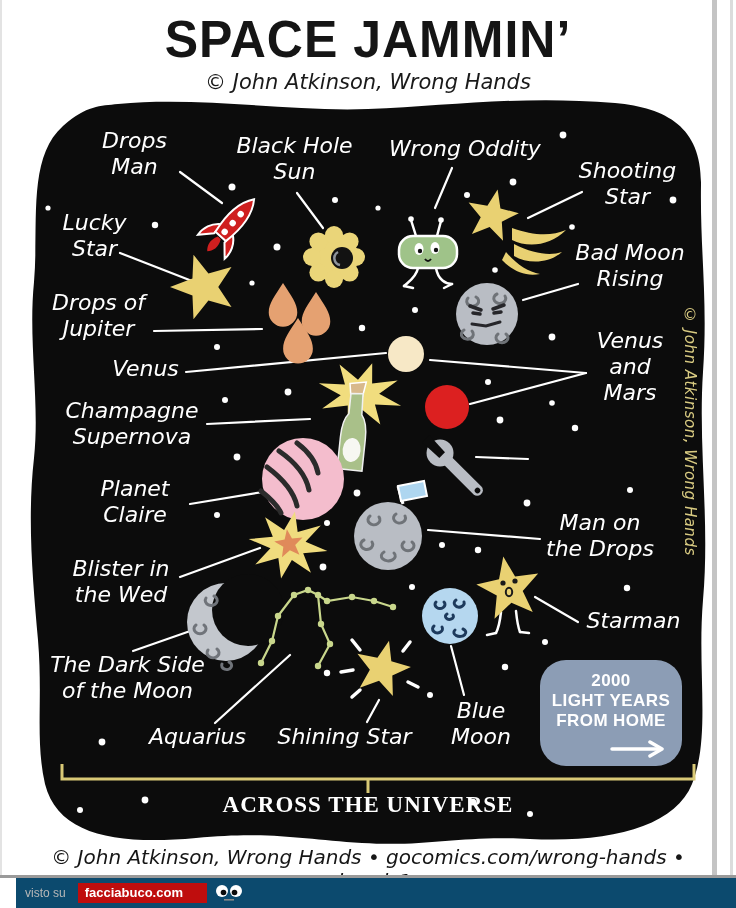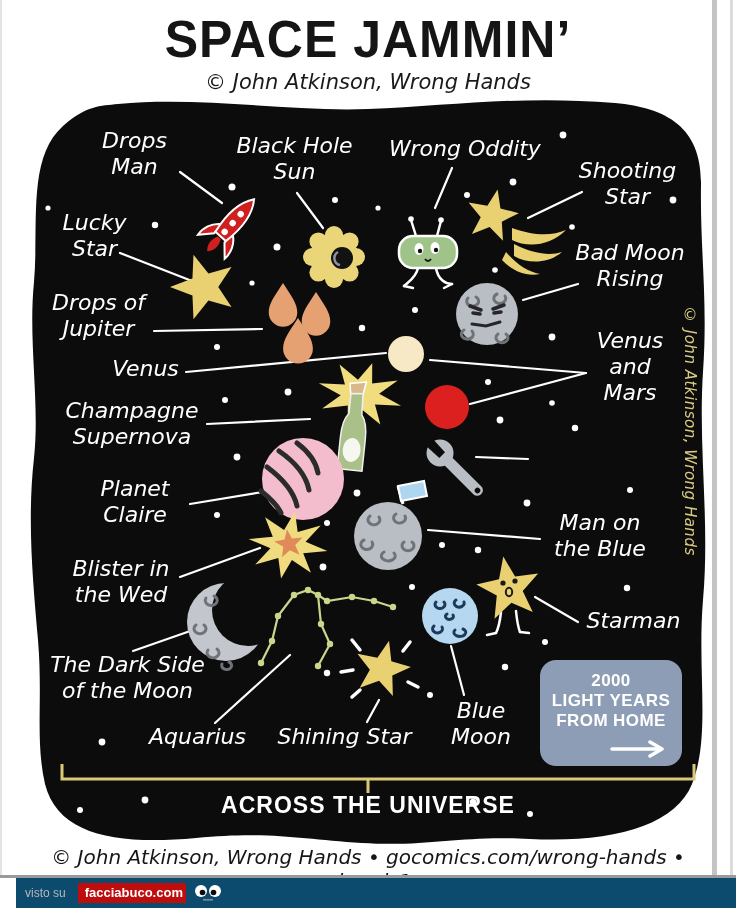--- a/index.html
+++ b/index.html
@@ -19,36 +19,36 @@
   svg.scene{position:absolute;left:0;top:0;}
 
   .lbl{position:absolute;color:#ffffff;font-family:"DejaVu Sans",sans-serif;
        font-style:italic;font-size:22px;line-height:1.18;text-align:center;
        white-space:pre-line;}
   .side-credit{position:absolute;left:681px;top:306px;height:300px;
        writing-mode:vertical-rl;font-family:"DejaVu Sans",sans-serif;font-style:italic;
        font-size:15px;color:#d9cb82;letter-spacing:0.5px;}
 
   .badge{position:absolute;left:540px;top:660px;width:142px;height:106px;
-         background:#8c9db5;border-radius:16px;color:#ffffff;text-align:center;
+         background:#8c9db5;border-radius:26px;color:#ffffff;text-align:center;
          box-sizing:border-box;padding-top:11px;}
   .badge-text{font-weight:700;font-size:17px;line-height:1.18;letter-spacing:0.4px;
               white-space:pre-line;}
   .badge-arrow{position:absolute;right:14px;bottom:8px;}
 
   .across{position:absolute;left:0;top:792px;width:736px;text-align:center;
-          font-weight:700;font-size:23px;letter-spacing:1px;color:#ffffff;}
+          font-weight:700;font-size:23px;letter-spacing:1px;color:#ffffff;font-family:Liberation Serif, serif;}
   .footer{position:absolute;left:0;top:845px;width:736px;text-align:center;
           font-family:"DejaVu Sans",sans-serif;font-style:italic;font-size:20px;color:#161616;}
 
   .bottom-bar{position:absolute;left:0;top:878px;width:736px;height:30px;background:#0c4a6e;
               display:flex;align-items:center;margin-left:16px;}
   .wm-prefix{color:#b8b8b8;font-size:12px;margin-left:9px;}
   .wm-site{margin-left:12px;background:#bf0d0d;color:#ffffff;font-weight:700;font-size:13px;
-           padding:2px 3px 3px 7px;}
+           padding:2px 24px 3px 7px;}
   .wm-logo{margin-left:7px;display:inline-block;}
 </style>
 </head>
 <body>
 
 <div class="page">
 
   <div class="title">SPACE JAMMIN’</div>
   <div class="byline">© John Atkinson, Wrong Hands</div>
 
@@ -345,21 +345,21 @@
 Jupiter</div>
   <div class="lbl" style="left:103px;top:356px;width:85px">Venus</div>
   <div class="lbl" style="left:585px;top:328px;width:90px">Venus
 and
 Mars</div>
   <div class="lbl" style="left:48px;top:398px;width:168px">Champagne
 Supernova</div>
   <div class="lbl" style="left:80px;top:476px;width:110px">Planet
 Claire</div>
   <div class="lbl" style="left:540px;top:510px;width:120px">Man on
-the Blue</div>
+the Drops</div>
   <div class="lbl" style="left:56px;top:556px;width:130px">Blister in
 the Wed</div>
   <div class="lbl" style="left:576px;top:608px;width:115px">Starman</div>
   <div class="lbl" style="left:30px;top:652px;width:195px">The Dark Side
 of the Moon</div>
   <div class="lbl" style="left:135px;top:724px;width:125px">Aquarius</div>
   <div class="lbl" style="left:262px;top:724px;width:165px">Shining Star</div>
   <div class="lbl" style="left:436px;top:698px;width:90px">Blue
 Moon</div>
 

